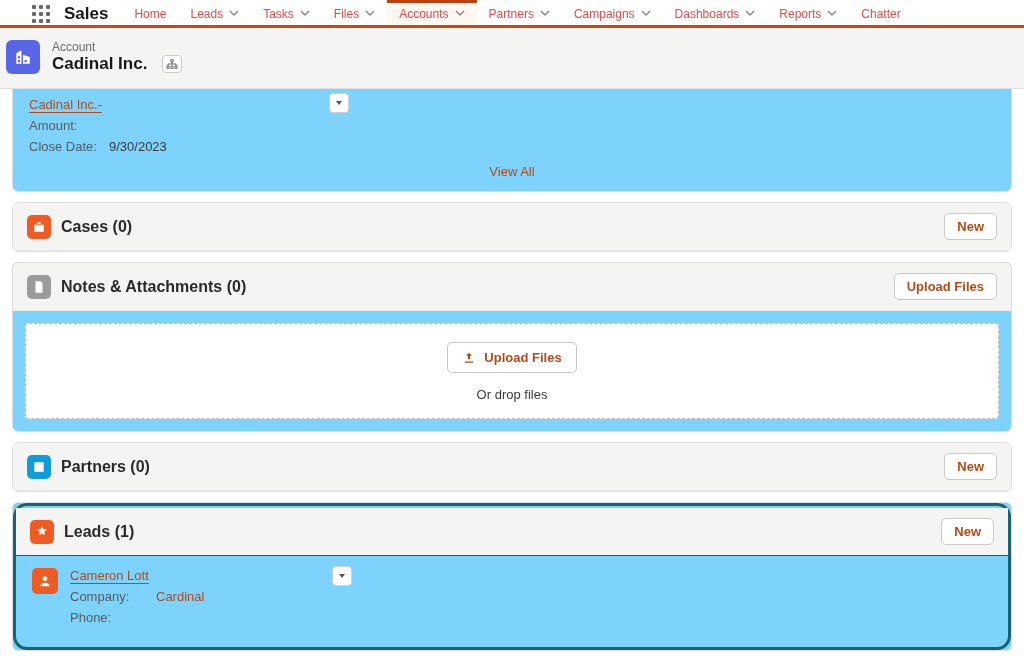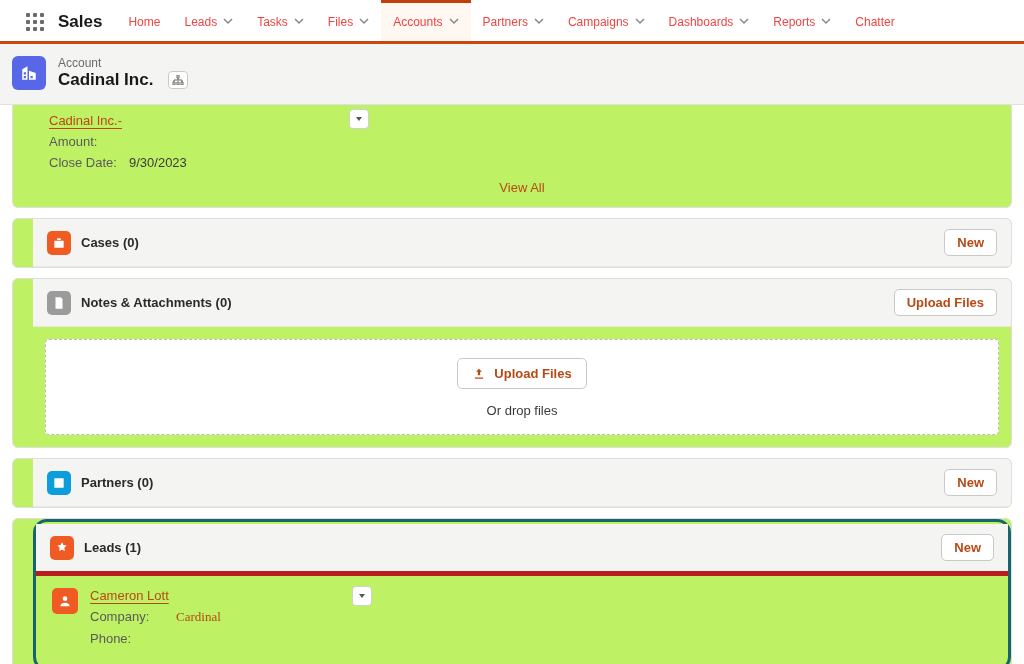--- a/index.html
+++ b/index.html
@@ -10,23 +10,23 @@
     background: #fff;
     width: 1024px;
     height: 664px;
     overflow: hidden;
   }
 
   
   .topnav {
     display: flex;
     align-items: center;
-    height: 44px;
+    height: 28px;
     border-bottom: 1px solid #e5e5e5;
-    padding: 0 18px;
+    padding: 0 24px;
     position: relative;
   }
   .app-launcher {
     display: grid;
     grid-template-columns: repeat(3,4px);
     grid-template-rows: repeat(3,4px);
     gap: 3px;
     padding: 8px;
     cursor: pointer;
   }
@@ -43,21 +43,21 @@
     background: #fff7f2;
   }
   .navitem .chev { margin-left:6px; }
   .chev-svg { display:inline-block; }
 
   .orange-bar { position:absolute; left:0; right:0; bottom:-1px; height:3px; background:#c9480d; }
 
   
   .page-header {
     display:flex; align-items:center;
-    padding: 12px 18px 14px 12px;
+    padding: 12px 18px 14px 6px;
     background:#f4f4f3;
     border-bottom:1px solid #e1e1e1;
     gap:12px;
   }
   .entity-icon {
     width:34px; height:34px; border-radius:6px; background:#5867e8;
     display:flex; align-items:center; justify-content:center;
   }
   .entity-icon svg { fill:#fff; }
   .entity-label { font-size:12px; color:#6b6b6b; }
@@ -65,22 +65,22 @@
   .hier-btn {
     width:20px; height:18px; border:1px solid #c9c9c9; border-radius:4px;
     display:inline-flex; align-items:center; justify-content:center; background:#fff;
     cursor:pointer;
   }
 
   
   .content { padding: 0 12px 12px 12px; }
 
   .card {
-    border:1px solid #dedede; border-radius:6px; background:#bef264;
-    margin-top:10px; overflow:hidden;padding-left:20px;
+    border:1px solid #dedede; border-radius:6px; background:#7dd3fc;
+    margin-top:10px; overflow:hidden;
   }
 
   .opp-link { color:#b84814; font-size:13px; text-decoration:underline; text-underline-offset:3px; cursor:pointer;}
   .field-row { display:flex; font-size:13px; color:#5a5a5a; margin-top:6px; }
   .field-label { width:80px; }
   .field-val { color:#3a3a3a; }
 
   .row-action {
     width:20px; height:20px; border:1px solid #cfcfcf; border-radius:4px;
     display:inline-flex; align-items:center; justify-content:center;
@@ -89,21 +89,21 @@
 
   .view-all {
     text-align:center; padding:10px 0 12px 0;
     color:#b84814; font-size:13px; font-weight:400; cursor:pointer;
   }
 
   .card-header {
     display:flex; align-items:center; justify-content:space-between;
     background:#f4f4f3; padding:10px 14px; border-bottom:1px solid #e8e8e8;
   }
-  .card-title { display:flex; align-items:center; gap:10px; font-size:13px; font-weight:700; color:#2a2a2a;}
+  .card-title { display:flex; align-items:center; gap:10px; font-size:16px; font-weight:700; color:#2a2a2a;}
   .card-icon {
     width:24px; height:24px; border-radius:5px;
     display:flex; align-items:center; justify-content:center;
   }
   .ci-orange { background:#f05b23; }
   .ci-gray   { background:#9b9b9b; }
   .ci-blue   { background:#0d9ddb; }
   .card-icon svg { fill:#fff; }
 
   .btn {
@@ -131,21 +131,21 @@
     display:flex; align-items:flex-start; gap:12px;
     padding:12px 16px 14px 16px;
   }
   .lead-icon {
     width:26px; height:26px; border-radius:5px; background:#f05b23;
     display:flex; align-items:center; justify-content:center;
   }
   .lead-icon svg { fill:#fff; }
   .lead-name { color:#b84814; font-size:13px; text-decoration:underline; text-underline-offset:3px; cursor:pointer;margin-top:44px;}
   .lead-fields { margin-top:4px; }
-  .company-val { color:#b84814; margin-left:16px;font-family:Liberation Serif, serif; }
+  .company-val { color:#b84814; margin-left:16px; }
 
   .highlight-box {
     border:3px solid #17646e; border-radius:14px;
     padding: 2px 0 8px 0;
   }
 
   
   .opp-snippet { position:relative; padding:8px 16px 0 16px; }
   .opp-snippet .row-action { position:absolute; left:316px; top:4px; }
 
@@ -312,21 +312,21 @@
             </svg>
         </span>
         <span>Partners (0)</span>
       </div>
       <button class="btn">New</button>
     </div>
   </div>
 
   <div class="card">
     <div class="highlight-box">
-      <div class="card-header" style="background:#f4f4f3; border-bottom:5px solid #b91c1c;">
+      <div class="card-header" style="background:#f4f4f3; border-bottom:1px solid #b91c1c;">
         <div class="card-title">
           <span class="card-icon ci-orange">
             <svg width="14" height="14" viewBox="0 0 24 24">
                 <path d="M12 2l2.5 5 5.5.8-4 3.9.9 5.5L12 14.8 7.1 17.2 8 11.7 4 7.8l5.5-.8z"></path>
               </svg>
           </span>
           <span>Leads (1)</span>
         </div>
         <button class="btn">New</button>
       </div>

